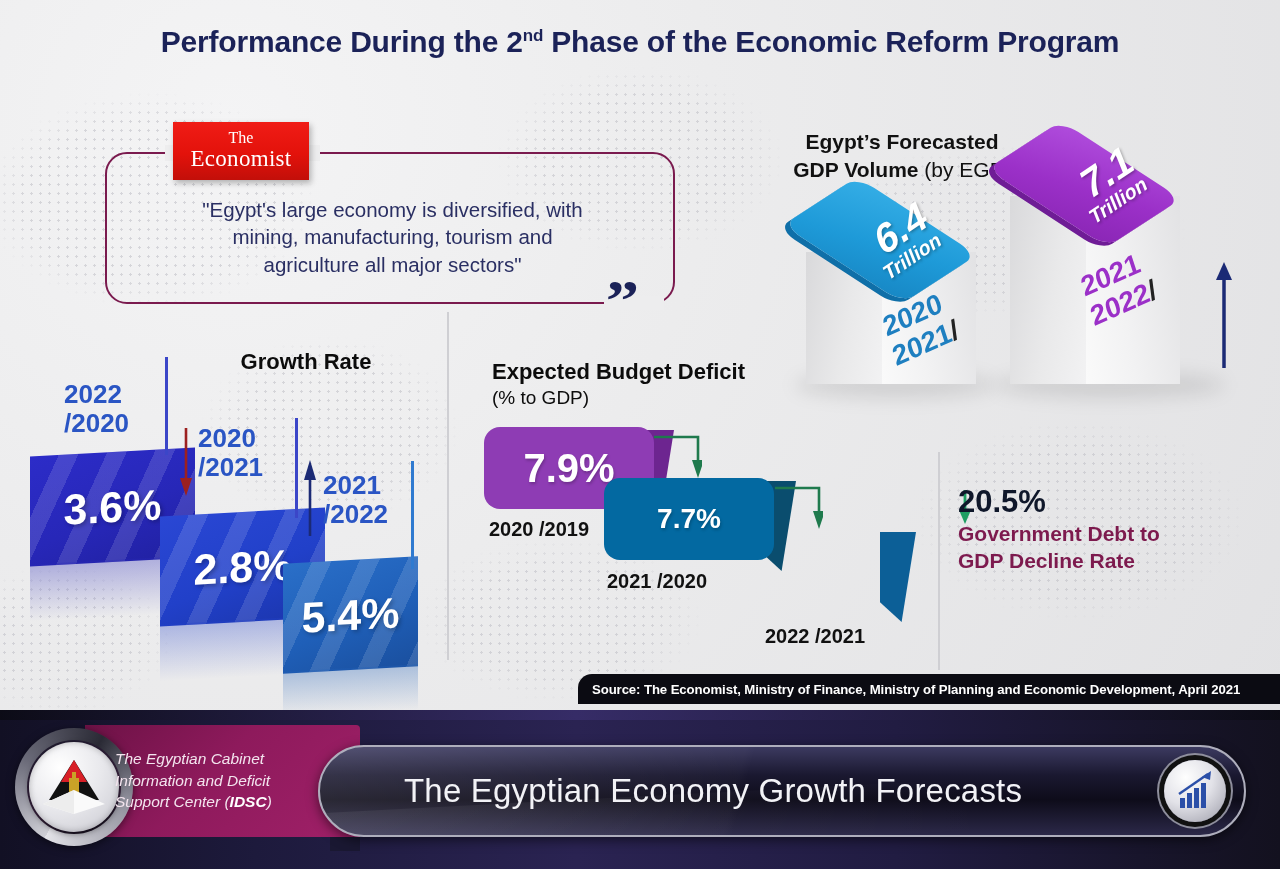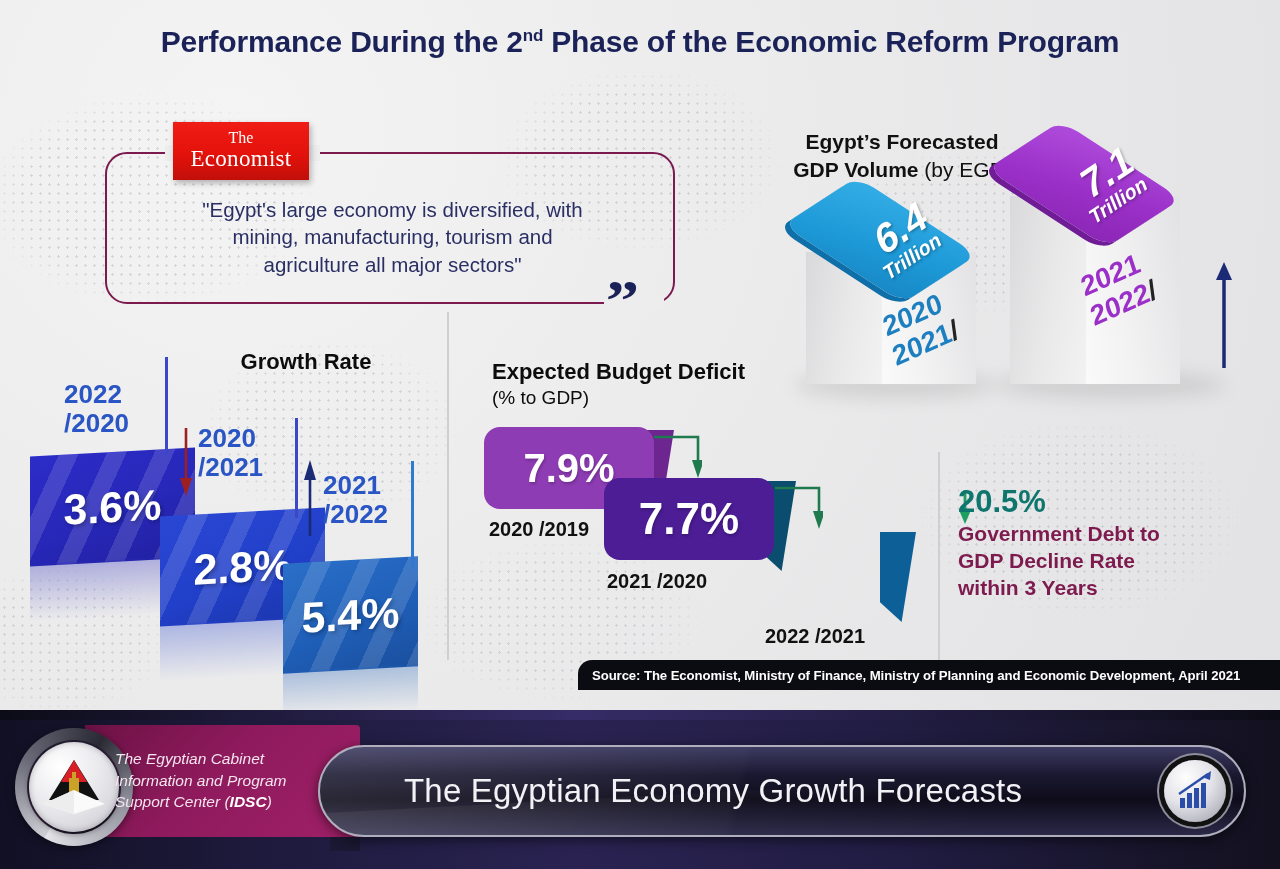--- a/index.html
+++ b/index.html
@@ -154,26 +154,26 @@
   .dbar{
     position:absolute; color:#fff; font-weight:bold;
     display:flex; align-items:center; justify-content:center;
   }
   .dbar .val{ text-shadow:1px 2px 3px rgba(0,0,0,.22); }
   .dyear{ position:absolute; color:#111; font-weight:bold; font-size:20px; }
   .dtab{ position:absolute; }
 
   
   .debt{ position:absolute; left:958px; top:486px; width:300px; }
-  .debt .pct{ color:#0f766e; font-weight:bold; font-size:31px; line-height:1; }
+  .debt .pct{ color:#0f172a; font-weight:bold; font-size:31px; line-height:1; }
   .debt .txt{ color:#7d1a4e; font-weight:bold; font-size:21px; line-height:1.28; margin-top:4px; }
 
   
   .source{
-    position:absolute; left:578px; top:660px; width:702px; height:30px;
+    position:absolute; left:578px; top:674px; width:702px; height:30px;
     background:#0b0b12; border-top-left-radius:14px;
     display:flex; align-items:center;
   }
   .source span{
     color:#fff; font-size:13.2px; font-weight:bold; padding-left:14px;
     letter-spacing:-.1px;
   }
 
   
   .footer{
@@ -401,42 +401,41 @@
     <span class="val">7.9%</span>
   </div>
   <div class="dyear" style="left:489px; top:518px;">2020 /2019</div>
 
   <svg style="position:absolute; left:654px; top:434px;" width="48" height="48" viewBox="0 0 48 48">
     <path d="M0 3 H44 V30" fill="none" stroke="#1f7a4d" stroke-width="2.6"></path>
     <polygon points="44,44 50,26 38,26" fill="#1f7a4d"></polygon>
   </svg>
 
   <div class="dbar" style="left:604px; top:478px; width:170px; height:82px;
-       background:#4c1d95; border-radius:16px; font-size:44px;">
+       background:#0369a1; border-radius:16px; font-size:28px;">
     <span class="val">7.7%</span>
   </div>
   <div class="dyear" style="left:607px; top:570px;">2021 /2020</div>
 
   <svg style="position:absolute; left:775px; top:485px;" width="48" height="48" viewBox="0 0 48 48">
     <path d="M0 3 H44 V30" fill="none" stroke="#1f7a4d" stroke-width="2.6"></path>
     <polygon points="44,44 50,26 38,26" fill="#1f7a4d"></polygon>
   </svg>
 
   <div class="dyear" style="left:765px; top:625px;">2022 /2021</div>
 
   <svg style="position:absolute; left:956px; top:490px;" width="18" height="34" viewBox="0 0 18 34">
     <line x1="9" y1="0" x2="9" y2="22" stroke="#1f9e62" stroke-width="2.8"></line>
     <polygon points="9,34 15,20 3,20" fill="#1f9e62"></polygon>
   </svg>
   <div class="debt">
     <div class="pct">20.5%</div>
     <div class="txt">
       <div>Government Debt to</div>
       <div>GDP Decline Rate</div>
-      <div>within 3 Years</div>
     </div>
   </div>
 
   <div class="source">
     <span>Source: The Economist, Ministry of Finance, Ministry of Planning and Economic Development, April 2021</span>
   </div>
 
   <div class="footer">
     <div class="footer-dark-top"></div>
   </div>
@@ -453,21 +452,21 @@
       <polygon points="45,18 58,40 32,40" fill="#d81f26"></polygon>
       <rect x="40" y="36" width="10" height="22" fill="#c9a227"></rect>
       <rect x="43" y="30" width="4" height="10" fill="#c9a227"></rect>
       <polygon points="14,62 45,48 76,62 45,72" fill="#fafafa"></polygon>
       <polygon points="14,62 45,48 45,72" fill="#ededed"></polygon>
     </svg>
   </div>
 
   <div class="logo-text">
     <div>The Egyptian Cabinet</div>
-    <div>Information and Program</div>
+    <div>Information and Deficit</div>
     <div><span>Support Center (</span><b>IDSC</b><span>)</span></div>
   </div>
 
   <div class="bar-plate">
     <div class="bar-gloss"></div>
     <div class="bar-gloss2"></div>
   </div>
   <div class="bar-title">The Egyptian Economy Growth Forecasts</div>
   <div class="bar-icon">
     <svg width="62" height="62" viewBox="0 0 62 62">

